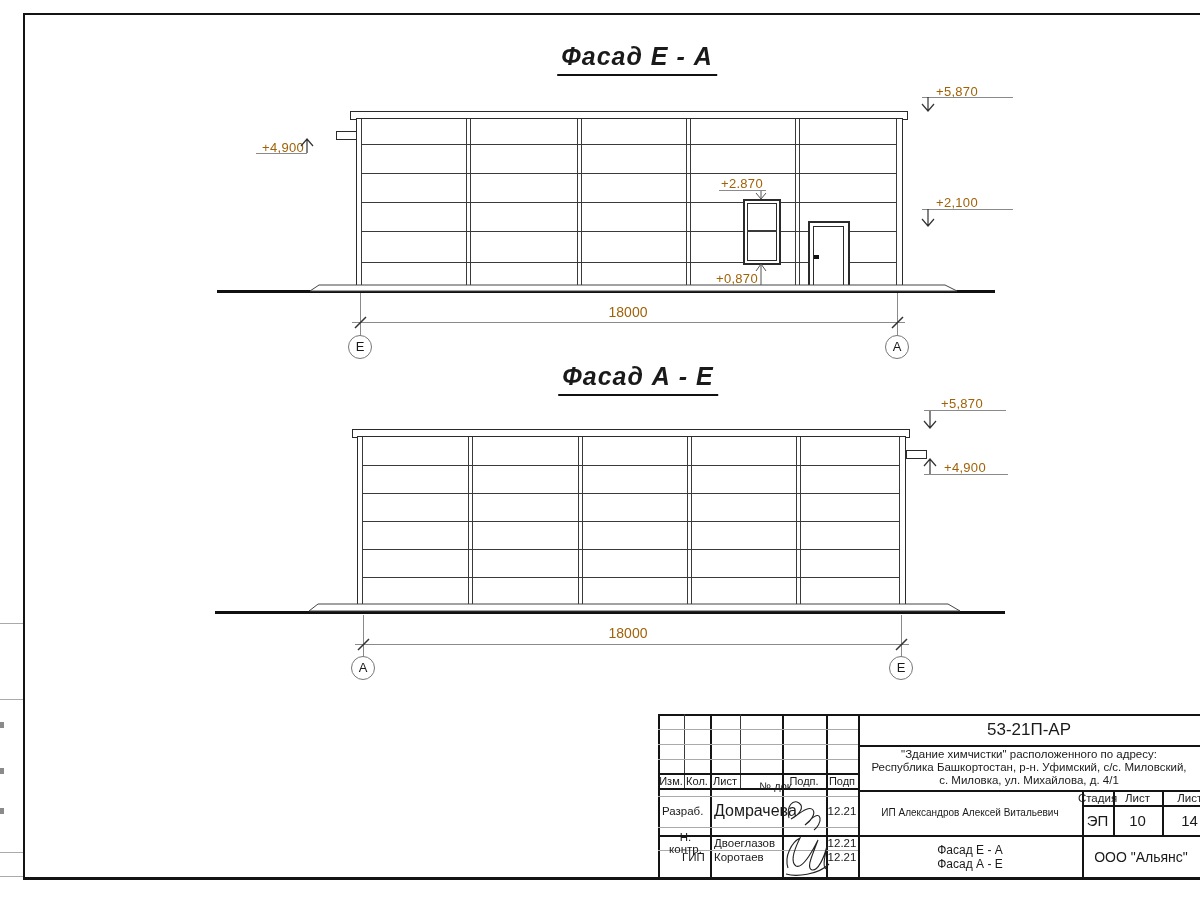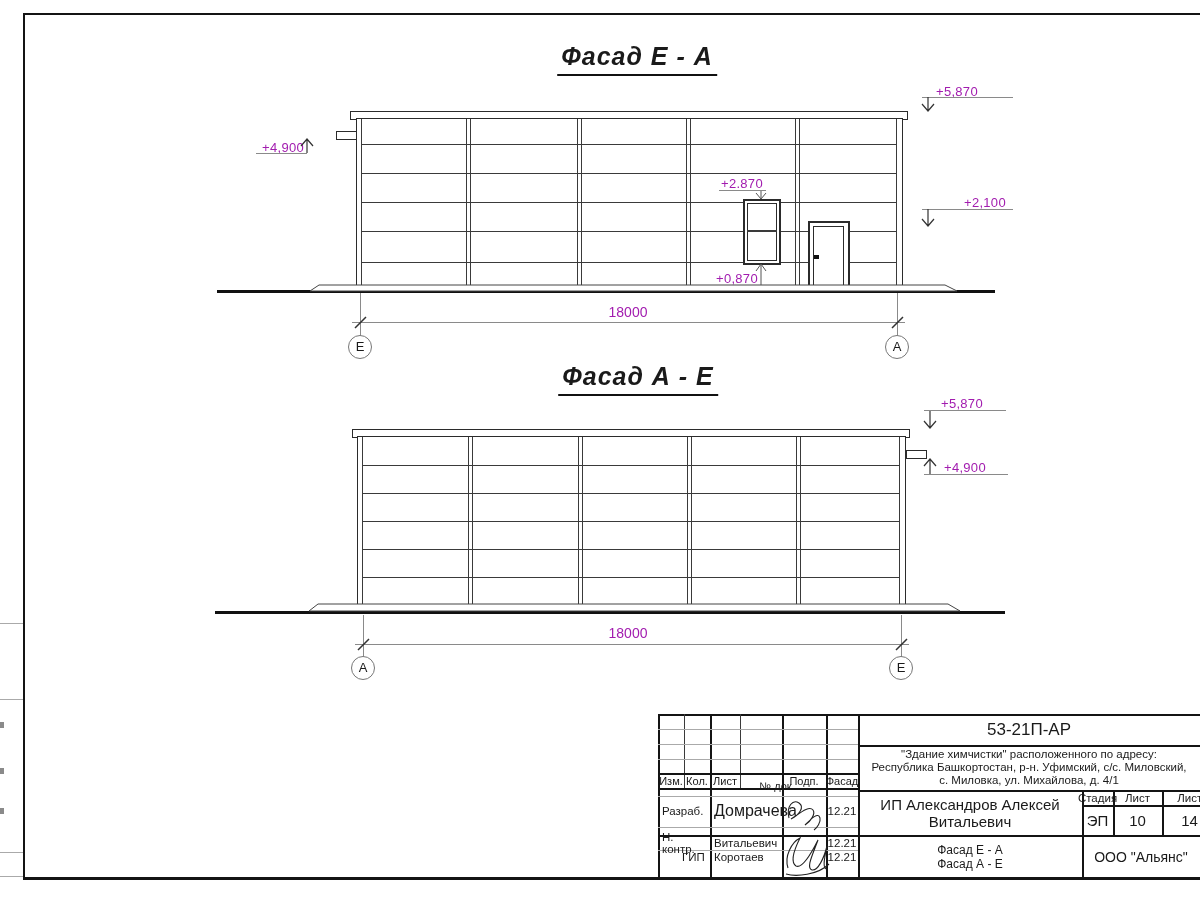--- a/index.html
+++ b/index.html
@@ -5,21 +5,21 @@
   html,body{margin:0;padding:0;background:#fff;}
   #sheet{position:relative;width:1200px;height:900px;background:#fff;overflow:hidden;
          font-family:"Liberation Sans", sans-serif;color:#1a1a1a;}
   .hl{position:absolute;height:1px;background:#3a3a3a;}
   .vl{position:absolute;width:1px;background:#3a3a3a;}
   .hl2{position:absolute;height:2px;background:#141414;}
   .vl2{position:absolute;width:2px;background:#141414;}
   .thin{background:#aaa !important;}
   .gray{background:#8a8a8a !important;}
   .box{position:absolute;border:1px solid #2b2b2b;background:#fff;}
-  .txt{position:absolute;white-space:nowrap;color:#a21caf;}
+  .txt{position:absolute;white-space:nowrap;color:#a16207;}
   .ctr{transform:translate(-50%,-50%);text-align:center;}
   .rt{text-align:right;}
   .facade-title{position:absolute;transform:translate(-50%,-50%);font-size:25px;font-style:italic;
       font-weight:bold;letter-spacing:1px;border-bottom:2px solid #111;padding:0 4px 3px 4px;}
   .mark{font-size:13px;letter-spacing:0.3px;}
   .dimtxt{font-size:14px;}
   .axis{position:absolute;width:22px;height:22px;border:1px solid #777;border-radius:50%;
       transform:translate(-50%,-50%);text-align:center;line-height:21px;font-size:13px;background:#fff;}
   .stampcell{position:absolute;display:flex;align-items:center;justify-content:center;text-align:center;}
   .stampcell.left{justify-content:flex-start;text-align:left;}
@@ -77,21 +77,21 @@
     <div class="box" style="left:813px;top:226px;width:29px;height:61px;"></div>
     <div class="hl" style="left:814px;top:255px;width:5px;height:4px;background:#111;"></div>
     <div class="hl" style="left:804px;top:288px;width:48px;"></div>
 
     <div class="hl" style="left:217px;top:290px;width:778px;height:3px;background:#111;"></div>
 
     <div class="txt mark rt" style="left:250px;top:140px;width:54px;">+4,900</div>
     <div class="hl gray" style="left:256px;top:153px;width:51px;"></div>
     <div class="txt mark" style="left:936px;top:84px;">+5,870</div>
     <div class="hl gray" style="left:922px;top:97px;width:91px;"></div>
-    <div class="txt mark" style="left:964px;top:195px;">+2,100</div>
+    <div class="txt mark" style="left:936px;top:195px;">+2,100</div>
     <div class="hl gray" style="left:922px;top:209px;width:91px;"></div>
     <div class="txt mark" style="left:721px;top:176px;">+2.870</div>
     <div class="hl gray" style="left:719px;top:190px;width:47px;"></div>
     <div class="txt mark" style="left:716px;top:271px;">+0,870</div>
     <div class="hl gray" style="left:715px;top:285px;width:48px;"></div>
 
     <div class="vl gray" style="left:360px;top:293px;height:44px;"></div>
     <div class="vl gray" style="left:897px;top:293px;height:44px;"></div>
     <div class="hl gray" style="left:352px;top:322px;width:553px;"></div>
     <div class="txt dimtxt ctr" style="left:628px;top:312px;">18000</div>
@@ -175,38 +175,38 @@
     <div class="stampcell" style="left:710px;top:773px;width:30px;height:15px;font-size:11px;">
         <span>Лист</span>
       </div>
     <div class="stampcell" style="left:740px;top:773px;width:42px;height:25px;font-size:11px;margin-left:16px;">
         <span>№ док.</span>
       </div>
     <div class="stampcell" style="left:782px;top:773px;width:44px;height:15px;font-size:11px;">
         <span>Подп.</span>
       </div>
     <div class="stampcell" style="left:826px;top:773px;width:32px;height:15px;font-size:11px;">
-        <span>Фасад</span>
+        <span>Подп</span>
       </div>
 
     <div class="stampcell left" style="left:662px;top:803px;width:47px;height:16px;font-size:11.5px;">
         <span>Разраб.</span>
       </div>
     <div class="stampcell left" style="left:714px;top:803px;width:66px;height:16px;font-size:16px;">
         <span>Домрачева</span>
       </div>
     <div class="stampcell" style="left:826px;top:803px;width:32px;height:16px;font-size:11.5px;">
         <span>12.21</span>
       </div>
 
-    <div class="stampcell left" style="left:662px;top:836px;width:47px;height:14px;font-size:11.5px;">
+    <div class="stampcell left" style="left:662px;top:836px;width:47px;height:14px;font-size:11.5px;text-align:center;">
         <span>Н. контр.</span>
       </div>
     <div class="stampcell left" style="left:714px;top:836px;width:66px;height:14px;font-size:11.5px;">
-        <span>Витальевич</span>
+        <span>Двоеглазов</span>
       </div>
     <div class="stampcell" style="left:826px;top:836px;width:32px;height:14px;font-size:11.5px;">
         <span>12.21</span>
       </div>
 
     <div class="stampcell left" style="left:662px;top:850px;width:47px;height:14px;font-size:11.5px;margin-left:20px;">
         <span>ГИП</span>
       </div>
     <div class="stampcell left" style="left:714px;top:850px;width:66px;height:14px;font-size:11.5px;">
         <span>Коротаев</span>
@@ -234,21 +234,21 @@
       </div>
     <div class="stampcell" style="left:1082px;top:805px;width:31px;height:30px;font-size:15px;">
         <span>ЭП</span>
       </div>
     <div class="stampcell" style="left:1113px;top:805px;width:49px;height:30px;font-size:15px;">
         <span>10</span>
       </div>
     <div class="stampcell" style="left:1162px;top:805px;width:55px;height:30px;font-size:15px;">
         <span>14</span>
       </div>
-    <div class="stampcell" style="left:858px;top:790px;width:224px;height:45px;font-size:15px;">
+    <div class="stampcell" style="left:858px;top:790px;width:224px;height:45px;font-size:10px;">
         <span>ИП Александров Алексей Витальевич</span>
       </div>
     <div class="stampcell" style="left:858px;top:835px;width:224px;height:43px;font-size:12px;line-height:14px;flex-direction:column;">
       <span>Фасад Е - А</span>
       <span>Фасад А - Е</span>
     </div>
     <div class="stampcell" style="left:1082px;top:835px;width:118px;height:43px;font-size:14px;">
         <span>ООО "Альянс"</span>
       </div>
   </div>

